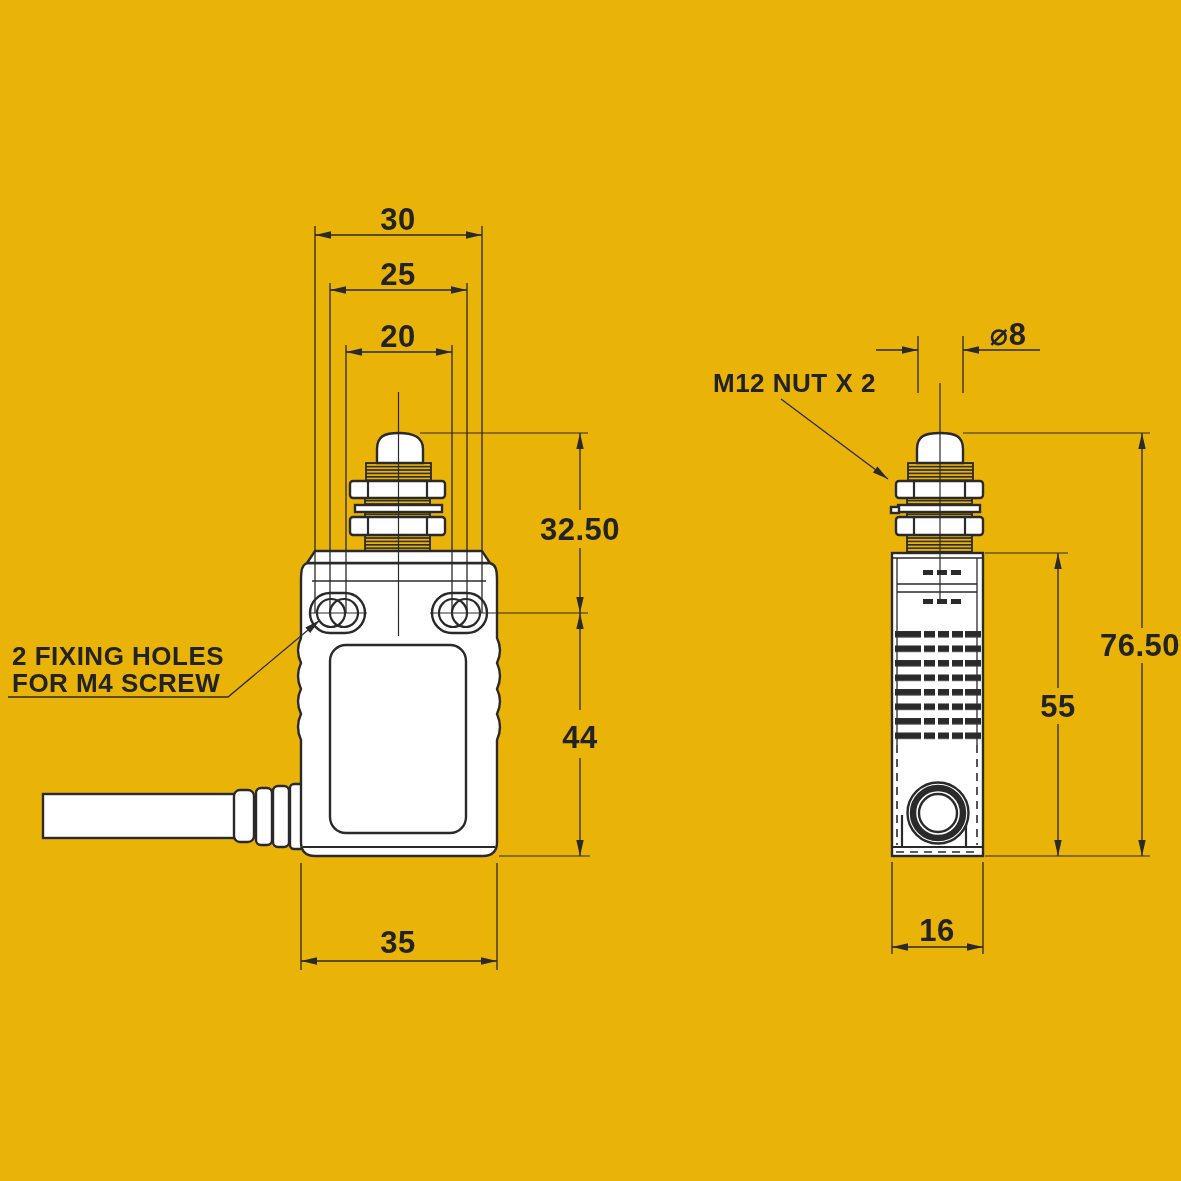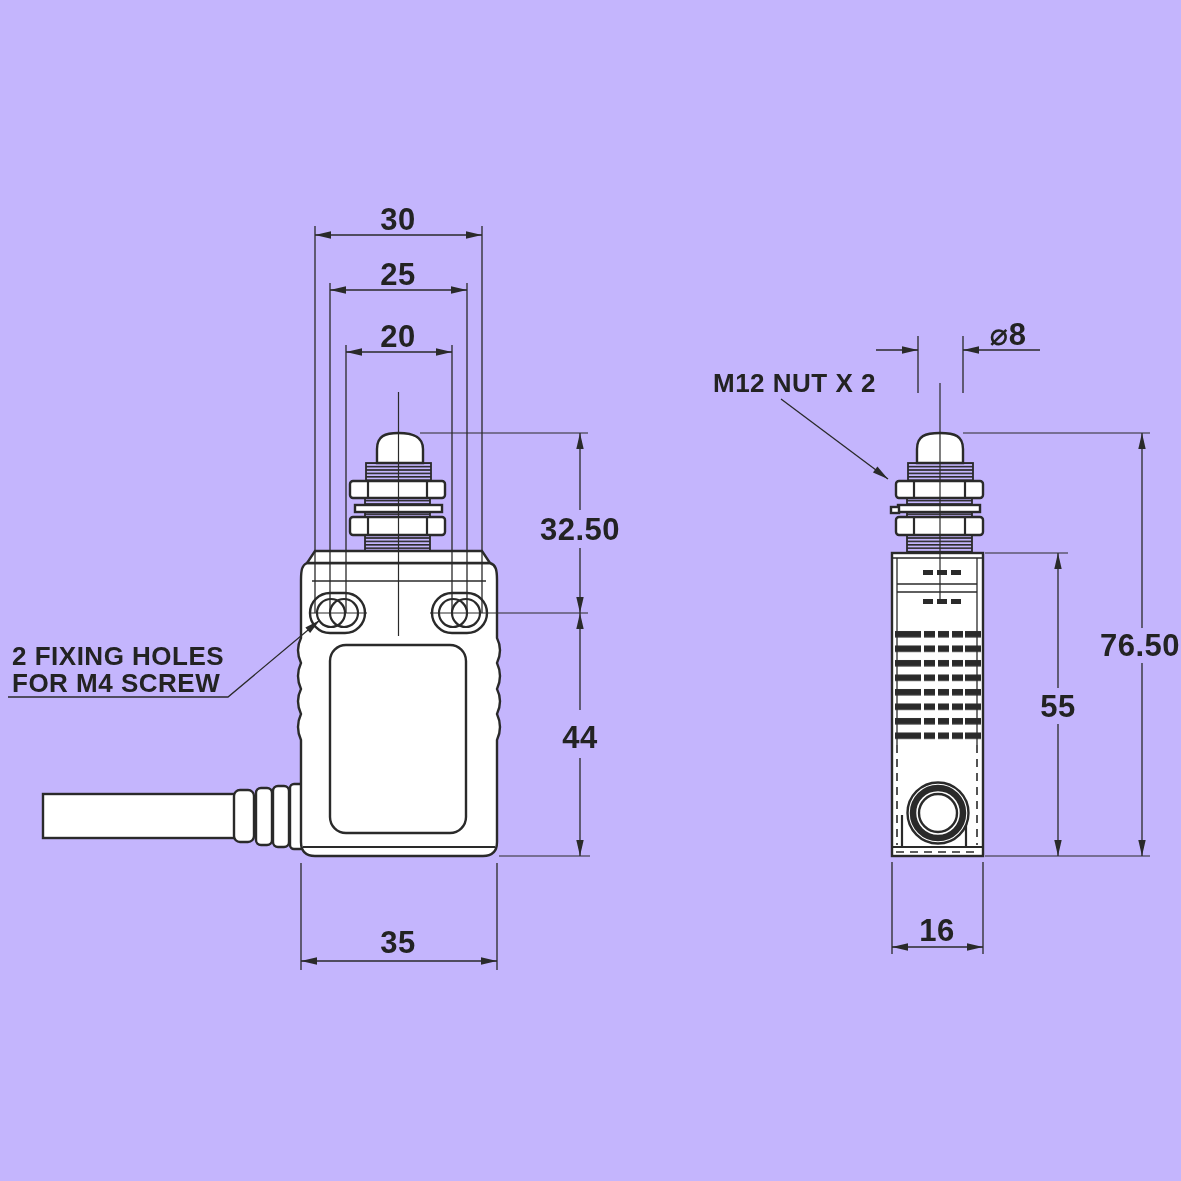--- a/index.html
+++ b/index.html
@@ -1,19 +1,19 @@
 <!DOCTYPE html>
 <html><head>
 <meta charset="utf-8">
 <style>
   html, body { margin: 0; padding: 0; background: #ffffff; }
   .canvas {
     position: relative;
     width: 1181px; height: 1181px;
-    background: #c4b5fd;
+    background: #eab308;
     font-family: "Liberation Sans", "DejaVu Sans", sans-serif;
   }
   svg { display: block; }
   .dim-text {
     font-family: "Liberation Sans", "DejaVu Sans", sans-serif;
     font-weight: 700;
     font-size: 31px;
     fill: #232323;
     letter-spacing: 0.5px;
   }

